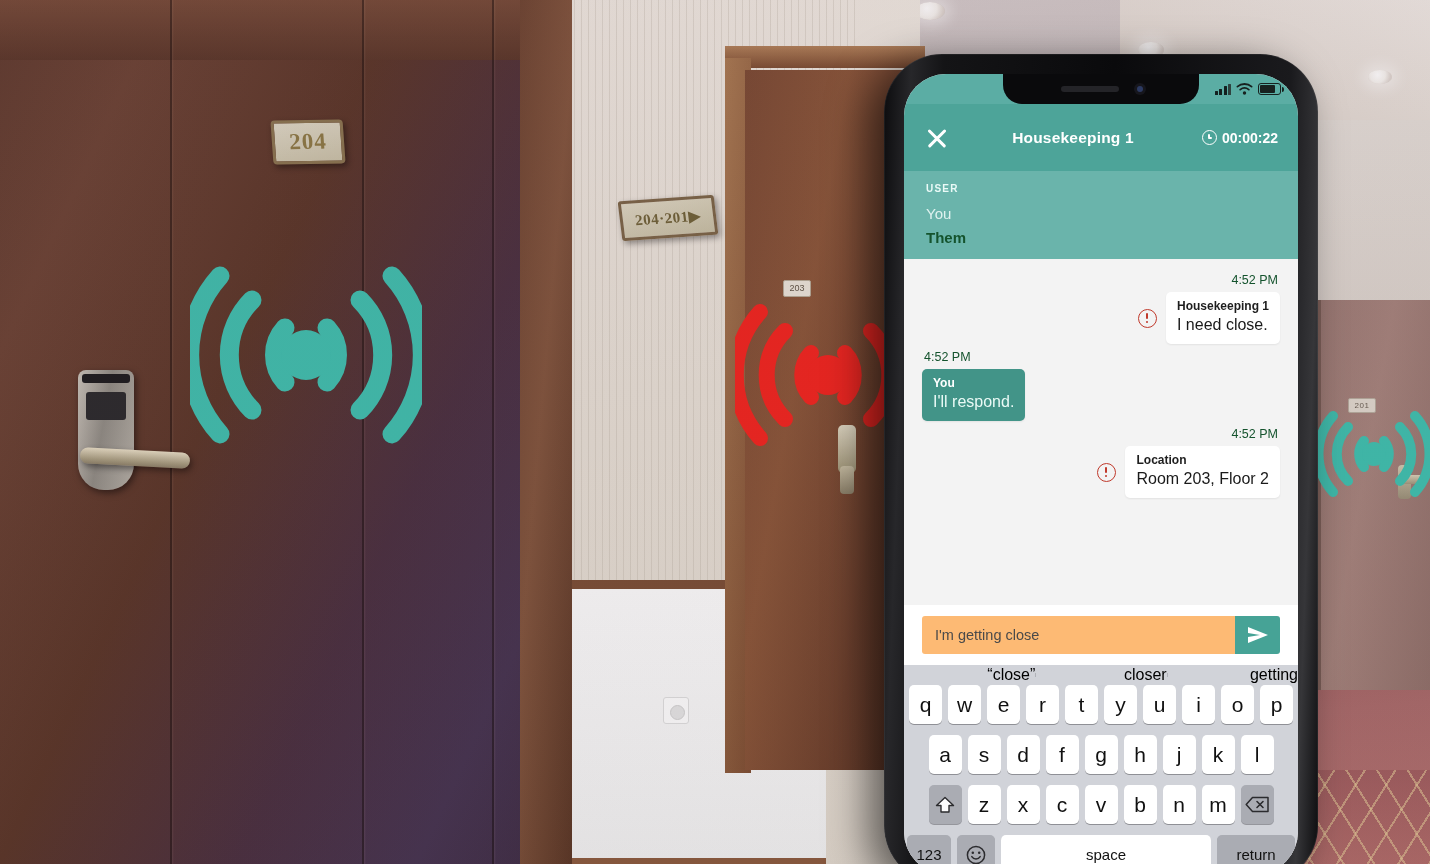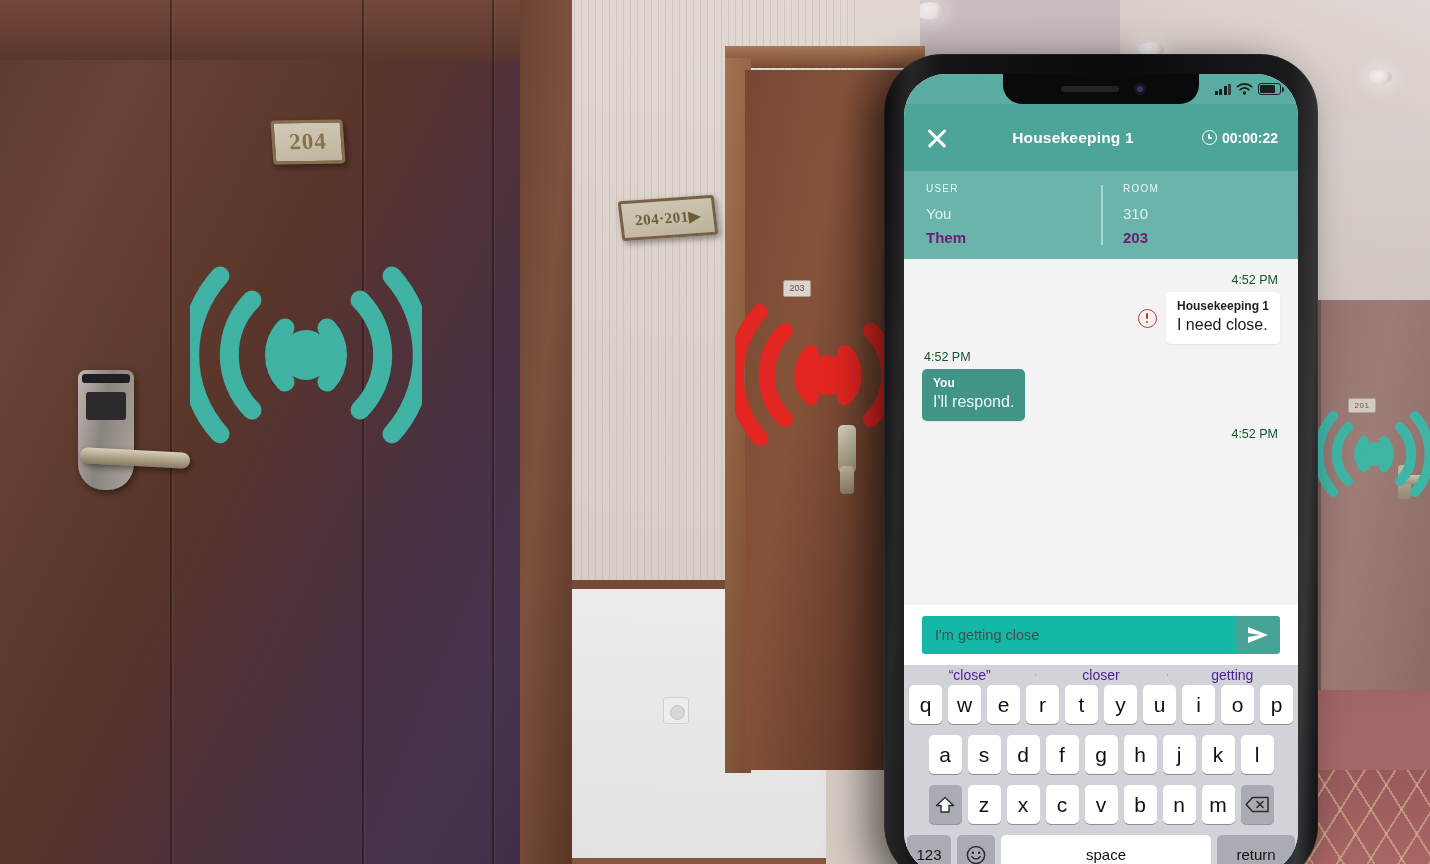--- a/index.html
+++ b/index.html
@@ -280,24 +280,24 @@
   .info-band {
     position: absolute; top: 97px; left: 0; width: 394px; height: 88px;
     background: #6ab4ab; display: flex; padding: 12px 0 0 0;
   }
   .info-col { flex: 1; padding-left: 22px; position: relative; }
   .info-col + .info-col::before {
     content:""; position:absolute; left: 0; top: 2px; bottom: 14px; width: 1.5px;
     background: rgba(255,255,255,.45);
   }
   .info-head {
-    color: #eafaf7; font-size: 10px; font-weight: 400; letter-spacing: 1.2px; margin-bottom: 11px;
+    color: #eafaf7; font-size: 10px; font-weight: 700; letter-spacing: 1.2px; margin-bottom: 11px;
   }
   .info-you  { color: #dff2ef; font-size: 15px; font-weight: 400; margin-bottom: 7px; }
-  .info-them { color: #701a75; font-size: 15px; font-weight: 700; }
+  .info-them { color: #14532d; font-size: 15px; font-weight: 700; }
 
   
   .messages {
     position: absolute; top: 185px; left: 0; width: 394px; height: 346px;
     background: #f3f3f3; padding: 8px 18px 0 18px; overflow: hidden;
   }
   .msg-row { display: flex; flex-direction: column; }
   .msg-row.right { align-items: flex-end; }
   .msg-row.left  { align-items: flex-start; }
   .msg-time { font-size: 12.5px; color: #14532d; margin: 6px 2px 5px 2px; }
@@ -326,41 +326,41 @@
   .bubble-text { font-size: 16px; line-height: 20px; }
   .bubble.white .bubble-text { color: #1a1a1a; }
   .bubble.teal  .bubble-text { color: #eafaf6; }
 
   
   .composer {
     position: absolute; top: 531px; left: 0; width: 394px; height: 60px;
     background: #fff; display: flex; align-items: center; padding: 0 18px;
   }
   .composer-input {
-    flex: 1; height: 38px; background: #14b8a6; border: none; border-radius: 3px 0 0 3px;
+    flex: 1; height: 38px; background: #fdba74; border: none; border-radius: 3px 0 0 3px;
     padding: 0 13px; font-size: 14.5px; color: #4a4a4a; font-family: "Liberation Sans", sans-serif;
     outline: none;
   }
   .send-btn {
     width: 45px; height: 38px; background: #46a396; border: none;
     border-radius: 0 3px 3px 0; display: flex; align-items: center; justify-content: center;
     cursor: pointer;
   }
   .send-btn svg { display: block; }
 
   
   .keyboard {
     position: absolute; top: 591px; left: 0; width: 394px; height: 209px;
     background: #d1d3d9; display: flex; flex-direction: column;
   }
   .suggest {
     height: 42px; display: flex; align-items: center;
   }
   .suggest .s {
-    flex: 1; text-align: center; font-size: 14px; color: #4c1d95; position: relative;
+    flex: 1; text-align: right; font-size: 16px; color: #000000; position: relative;
   }
   .suggest .s + .s::before {
     content:""; position:absolute; left: 0; top: 7px; bottom: 7px; width: 1px; background: #b0b2b8;
   }
   .krow { display: flex; justify-content: center; gap: 6px; margin-bottom: 11px; }
   .krow.r1 { padding: 0 3px; }
   .krow.r2 { padding: 0 22px; }
   .krow.r3 { padding: 0 3px; }
   .krow.r4 { padding: 0 3px; margin-bottom: 0; }
   .key {
@@ -514,25 +514,20 @@
         <span>00:00:22</span>
       </div>
     </div>
 
     <div class="info-band">
       <div class="info-col">
         <div class="info-head">USER</div>
         <div class="info-you">You</div>
         <div class="info-them">Them</div>
       </div>
-      <div class="info-col">
-        <div class="info-head">ROOM</div>
-        <div class="info-you">310</div>
-        <div class="info-them">203</div>
-      </div>
     </div>
 
     <div class="messages">
 
       <div class="msg-row right">
         <div class="msg-time">4:52 PM</div>
         <div class="bubble-wrap">
           <div class="alert-ic"></div>
           <div class="bubble white">
             <div class="bubble-name">Housekeeping 1</div>
@@ -546,20 +541,27 @@
         <div class="bubble-wrap">
           <div class="bubble teal">
             <div class="bubble-name">You</div>
             <div class="bubble-text">I'll respond.</div>
           </div>
         </div>
       </div>
 
       <div class="msg-row right">
         <div class="msg-time">4:52 PM</div>
+        <div class="bubble-wrap">
+          <div class="alert-ic"></div>
+          <div class="bubble white">
+            <div class="bubble-name">Location</div>
+            <div class="bubble-text">Room 203, Floor 2</div>
+          </div>
+        </div>
       </div>
 
     </div>
 
     <div class="composer">
       <input class="composer-input" type="text" value="I'm getting close" style="">
       <button class="send-btn">
         <svg width="22" height="18" viewBox="0 0 22 18">
           <path d="M1 1 L21 9 L1 17 L1 11 L13 9 L1 7 Z" fill="#ffffff"></path>
         </svg>

